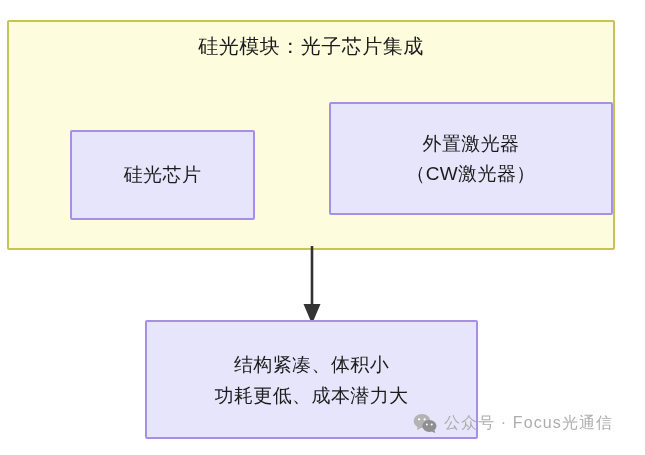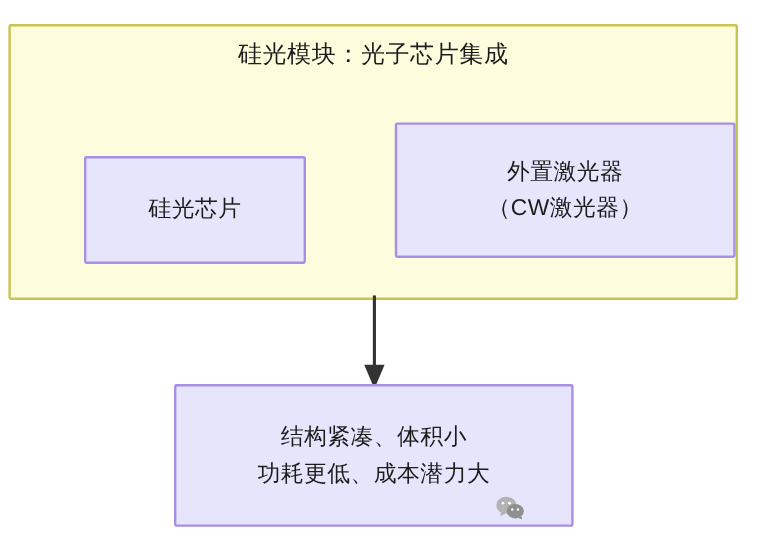--- a/index.html
+++ b/index.html
@@ -176,15 +176,16 @@
           <polygon points="21.6,17.2 22.2,20 18.6,18.4"></polygon>
         </g>
         <g fill="#ffffff">
           <circle cx="6.1" cy="6.3" r="1.15"></circle>
           <circle cx="11.6" cy="6.3" r="1.15"></circle>
           <circle cx="13.9" cy="11.6" r="1"></circle>
           <circle cx="18.7" cy="11.6" r="1"></circle>
         </g>
       </svg>
     </span>
+    <span class="wm-text">公众号 · Focus光通信</span>
   </div>
 
 </div>
 
 </body></html>

